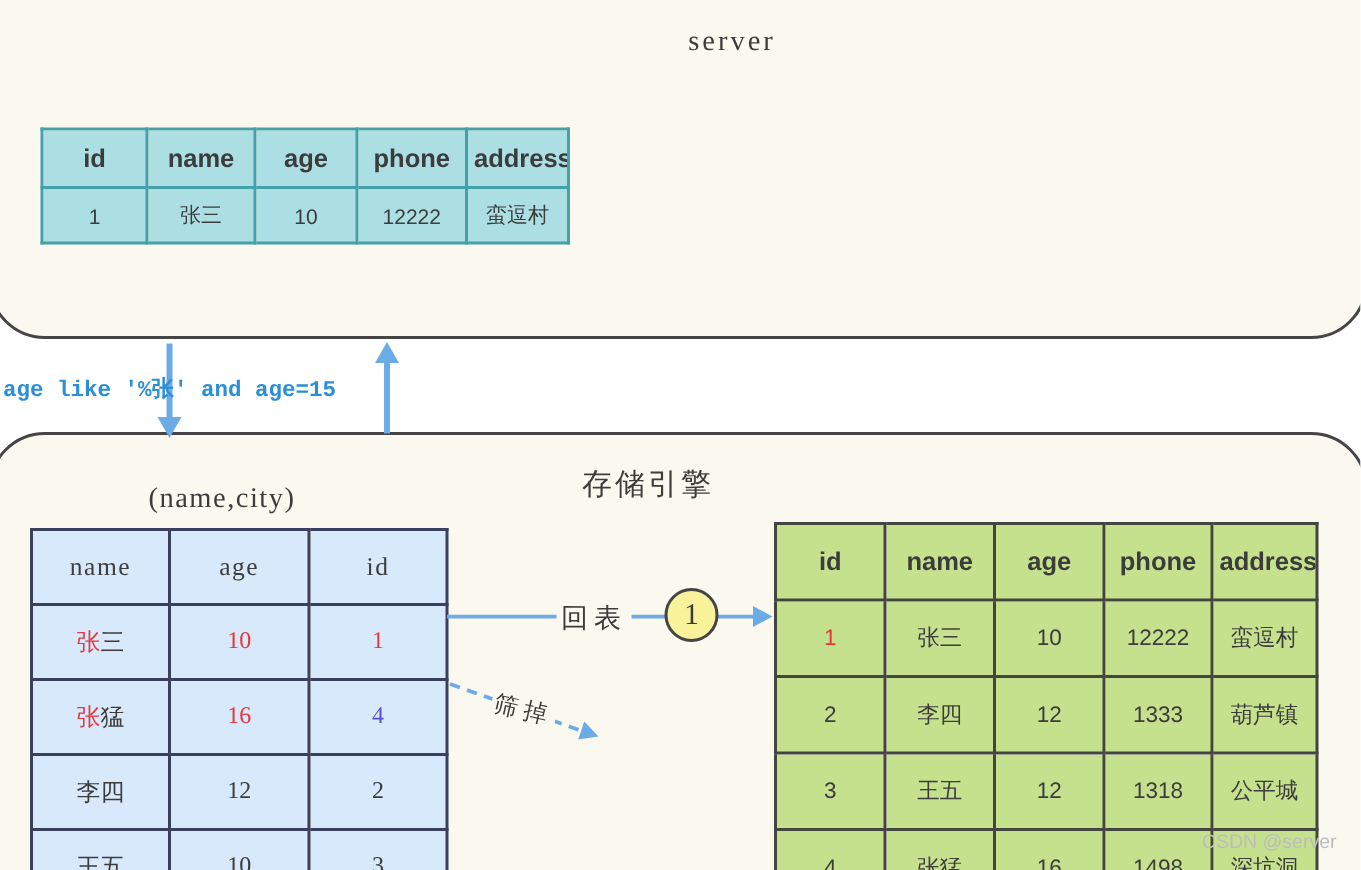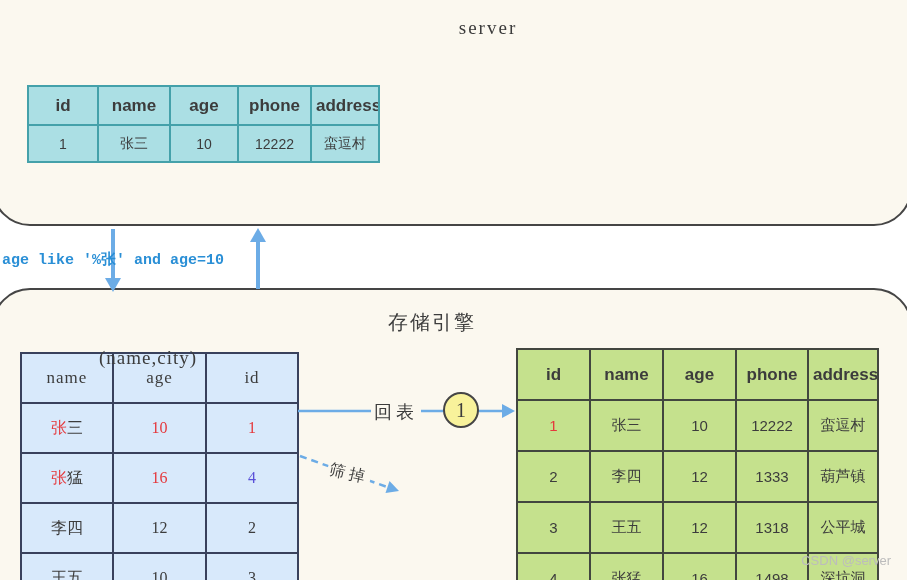--- a/index.html
+++ b/index.html
@@ -14,21 +14,21 @@
     background:var(--c-box_bg,#fbf8ef);
     border:2px solid var(--c-box_border,#414141);
     border-radius:38px;
     box-sizing:border-box;
   }
   #server-box{left:-8px;top:-42px;width:920px;height:268px;}
   #engine-box{left:-8px;top:288px;width:920px;height:340px;}
 
   .label{position:absolute;white-space:nowrap;z-index:5;}
   #server-title{left:440px;top:17px;transform:translateX(-50%);font-size:19px;letter-spacing:2px;margin-left:48px;}
-  #sec-label{left:148px;top:322px;transform:translateX(-50%);font-size:19px;letter-spacing:1px;margin-top:25px;}
+  #sec-label{left:148px;top:322px;transform:translateX(-50%);font-size:19px;letter-spacing:1px;}
   #engine-title{left:432px;top:309px;transform:translateX(-50%);font-size:20px;letter-spacing:2px;}
   #clu-label{left:708px;top:315px;transform:translateX(-50%);font-size:19px;letter-spacing:1px;}
   #back-label{
     left:396px;top:412px;transform:translate(-50%,-50%);
     font-size:18px;letter-spacing:4px;background:var(--c-box_bg,#fbf8ef);padding:1px 3px;z-index:6;
   }
   #filter-label{
     left:349px;top:474px;transform:translate(-50%,-50%) rotate(13deg);
     font-size:16px;letter-spacing:4px;background:var(--c-box_bg,#fbf8ef);padding:1px 2px;z-index:6;
   }
@@ -114,21 +114,21 @@
         <tr>
           <td>1</td>
           <td>张三</td>
           <td>10</td>
           <td>12222</td>
           <td>蛮逗村</td>
         </tr>
       </tbody>
     </table>
 
-  <div id="query-text" class="label">age like '%张' and age=10</div>
+  <div id="query-text" class="label">age like '%张' and age=15</div>
 
   <svg id="arrow-layer" width="907" height="580" viewBox="0 0 907 580">
     <g>
       <line x1="113" y1="229" x2="113" y2="280" style="stroke:var(--c-arrow,#6cace6);stroke-width:4"></line>
       <polygon points="113,292 105,278 121,278" style="fill:var(--c-arrow,#6cace6)"></polygon>
     </g>
     <g>
       <line x1="258" y1="289" x2="258" y2="240" style="stroke:var(--c-arrow,#6cace6);stroke-width:4"></line>
       <polygon points="258,228 250,242 266,242" style="fill:var(--c-arrow,#6cace6)"></polygon>
     </g>

